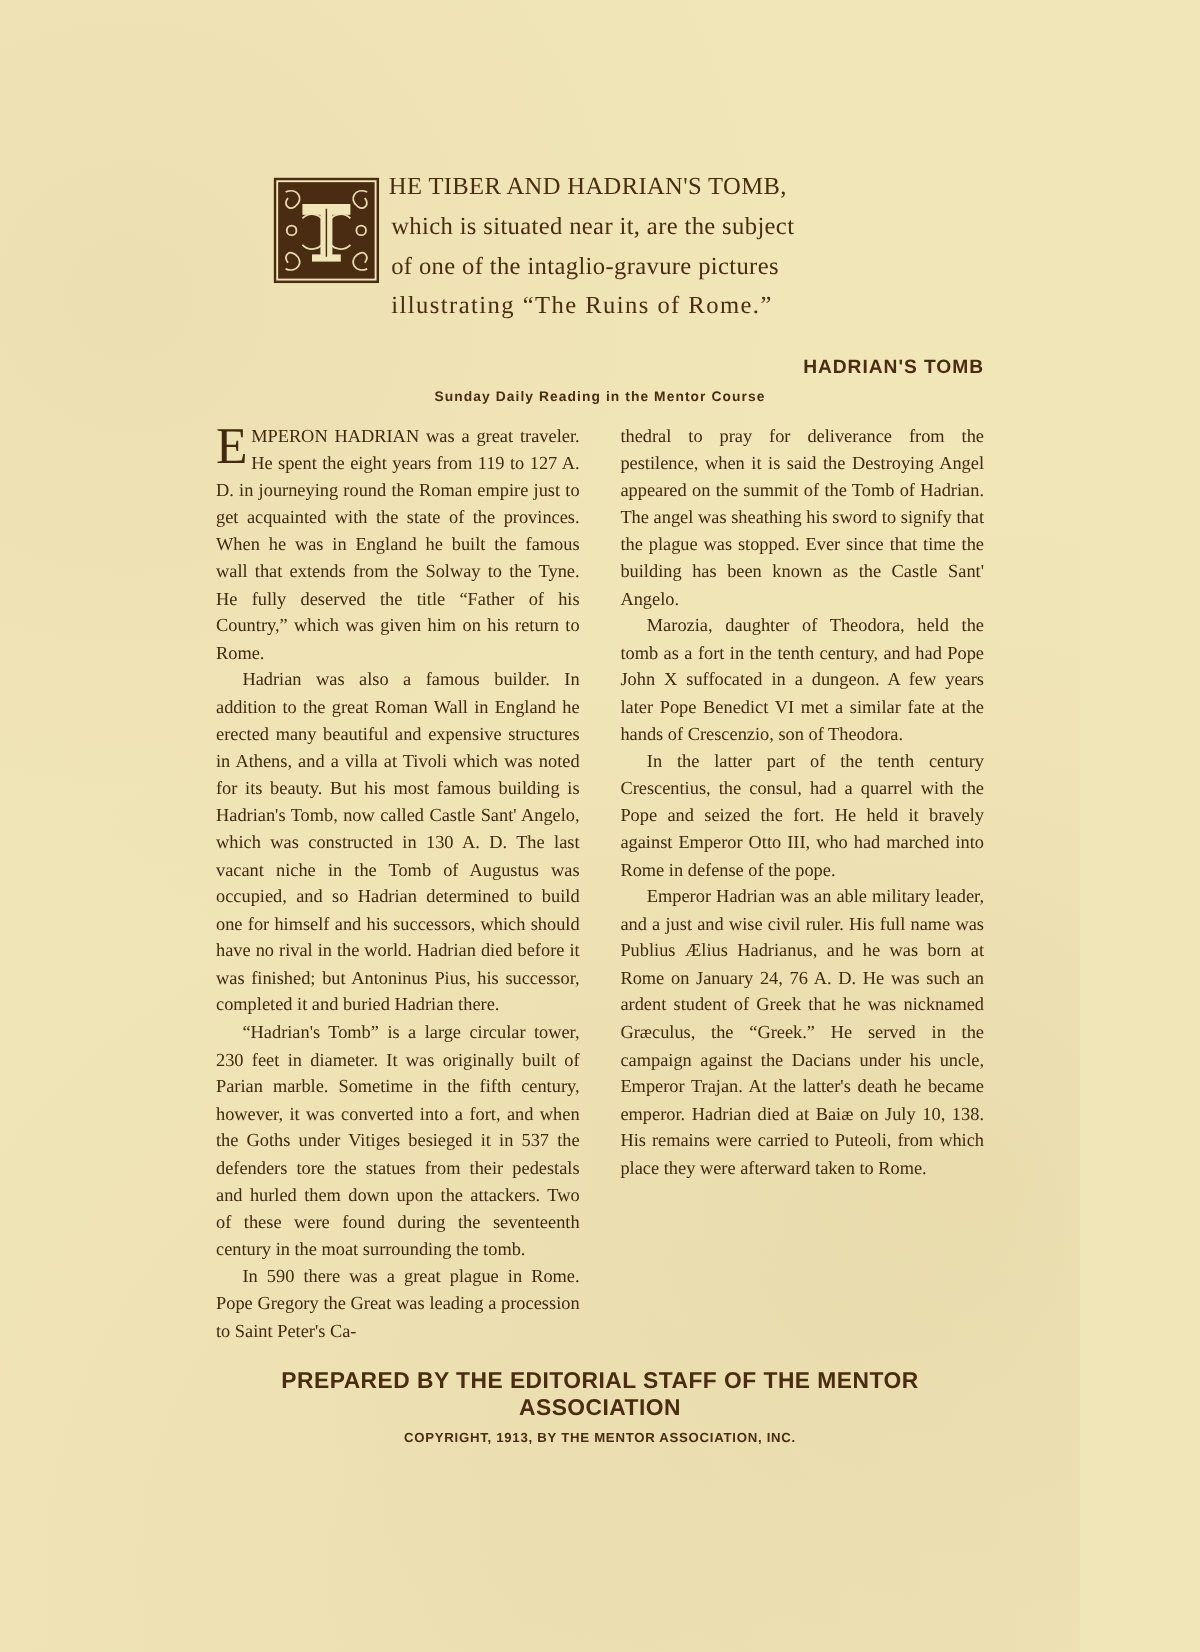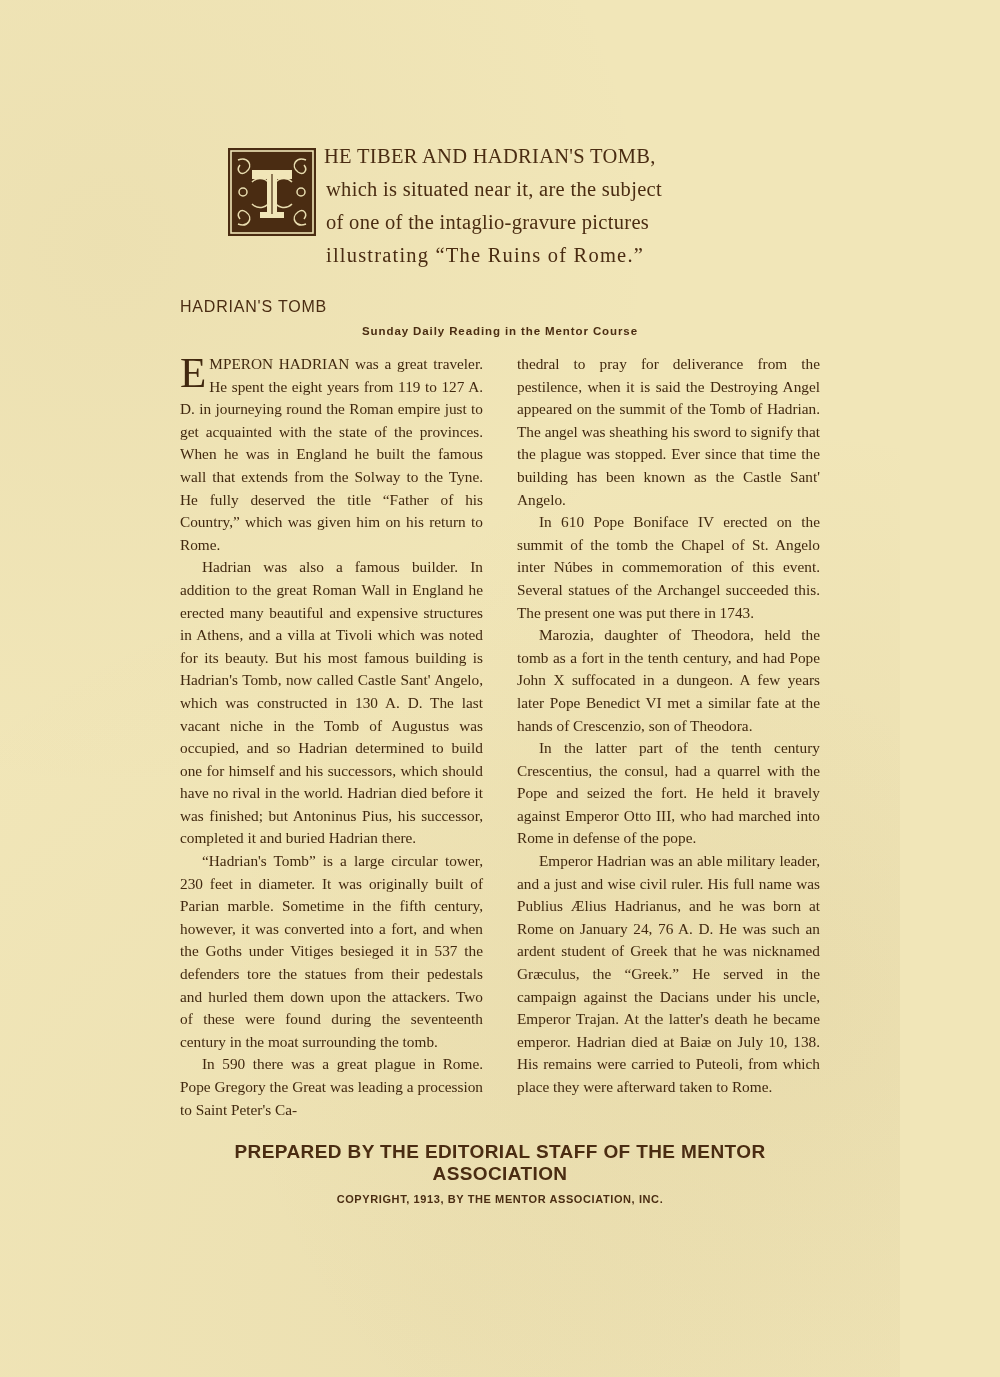--- a/index.html
+++ b/index.html
@@ -63,23 +63,23 @@
   .opening-text .l2, .opening-text .l3, .opening-text .l4 {
     display: block;
     margin-left: 146px;
   }
   .opening-text .l2 { }
   .opening-text .l3 { }
   .opening-text .l4 { letter-spacing: 1.2px; }
 
   
   .head-title {
-    text-align: left;
-    font-family: "Liberation Sans", sans-serif;
-    font-weight: normal;
+    text-align: right;
+    font-family: "Liberation Sans", sans-serif;
+    font-weight: bold;
     font-size: 16px;
     letter-spacing: 0.8px;
     color: #4a2c12;
     margin-top: 26px;
   }
   .head-sub {
     text-align: center;
     font-family: "Liberation Sans", sans-serif;
     font-weight: bold;
     font-size: 11.5px;
@@ -195,21 +195,20 @@
 
       <div class="col">
         <p class="first-par"><span class="bigE">E</span><span>MPERON HADRIAN was a great traveler.  He spent the eight years from 119 to 127 A. D. in journeying round the Roman empire just to get acquainted with the state of the provinces.  When he was in England he built the famous wall that extends from the Solway to the Tyne.  He fully deserved the title “Father of his Country,” which was given him on his return to Rome.</span></p>
         <p>Hadrian was also a famous builder.  In addition to the great Roman Wall in England he erected many beautiful and expensive structures in Athens, and a villa at Tivoli which was noted for its beauty.  But his most famous building is Hadrian's Tomb, now called Castle Sant' Angelo, which was constructed in 130 A. D.  The last vacant niche in the Tomb of Augustus was occupied, and so Hadrian determined to build one for himself and his successors, which should have no rival in the world.  Hadrian died before it was finished; but Antoninus Pius, his successor, completed it and buried Hadrian there.</p>
         <p>“Hadrian's Tomb” is a large circular tower, 230 feet in diameter.  It was originally built of Parian marble.  Sometime in the fifth century, however, it was converted into a fort, and when the Goths under Vitiges besieged it in 537 the defenders tore the statues from their pedestals and hurled them down upon the attackers.  Two of these were found during the seventeenth century in the moat surrounding the tomb.</p>
         <p>In 590 there was a great plague in Rome.  Pope Gregory the Great was leading a procession to Saint Peter's Ca-</p>
       </div>
 
       <div class="col">
         <p class="noindent" style="text-indent:0">thedral to pray for deliverance from the pestilence, when it is said the Destroying Angel appeared on the summit of the Tomb of Hadrian.  The angel was sheathing his sword to signify that the plague was stopped.  Ever since that time the building has been known as the Castle Sant' Angelo.</p>
-        <p>In 610 Pope Boniface IV erected on the summit of the tomb the Chapel of St. Angelo inter Núbes in commemoration of this event.  Several statues of the Archangel succeeded this.  The present one was put there in 1743.</p>
         <p>Marozia, daughter of Theodora, held the tomb as a fort in the tenth century, and had Pope John X suffocated in a dungeon.  A few years later Pope Benedict VI met a similar fate at the hands of Crescenzio, son of Theodora.</p>
         <p>In the latter part of the tenth century Crescentius, the consul, had a quarrel with the Pope and seized the fort.  He held it bravely against Emperor Otto III, who had marched into Rome in defense of the pope.</p>
         <p>Emperor Hadrian was an able military leader, and a just and wise civil ruler.  His full name was Publius Ælius Hadrianus, and he was born at Rome on January 24, 76 A. D.  He was such an ardent student of Greek that he was nicknamed Græculus, the “Greek.”  He served in the campaign against the Dacians under his uncle, Emperor Trajan.  At the latter's death he became emperor.  Hadrian died at Baiæ on July 10, 138.  His remains were carried to Puteoli, from which place they were afterward taken to Rome.</p>
       </div>
 
     </div>
 
     <div class="footer">
       <div class="f1">PREPARED BY THE EDITORIAL STAFF OF THE MENTOR ASSOCIATION</div>
       <div class="f2">COPYRIGHT, 1913, BY THE MENTOR ASSOCIATION, INC.</div>

